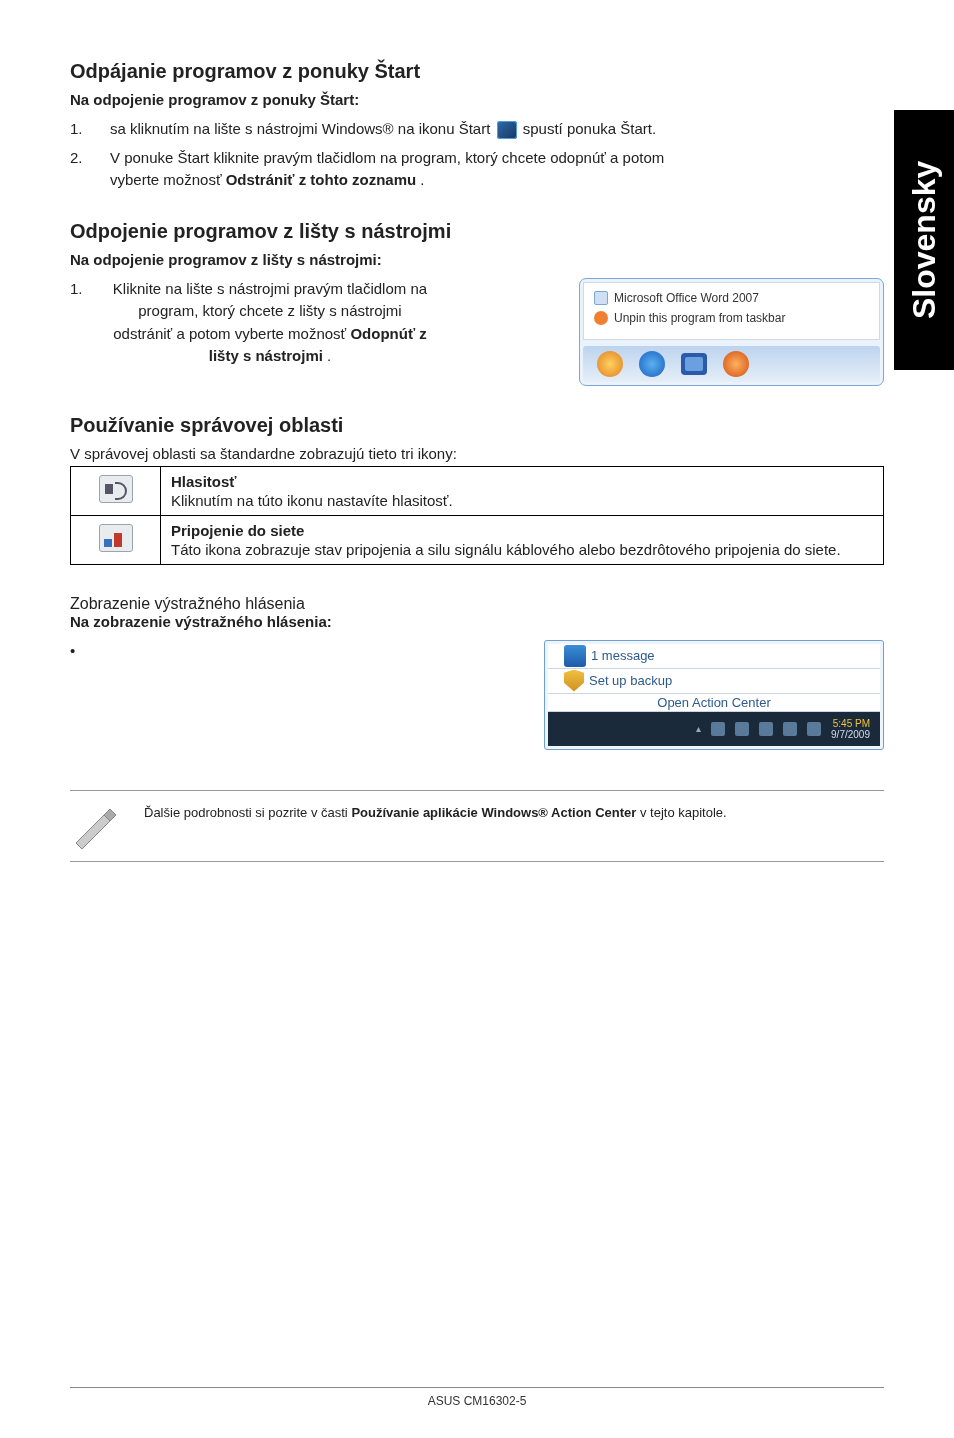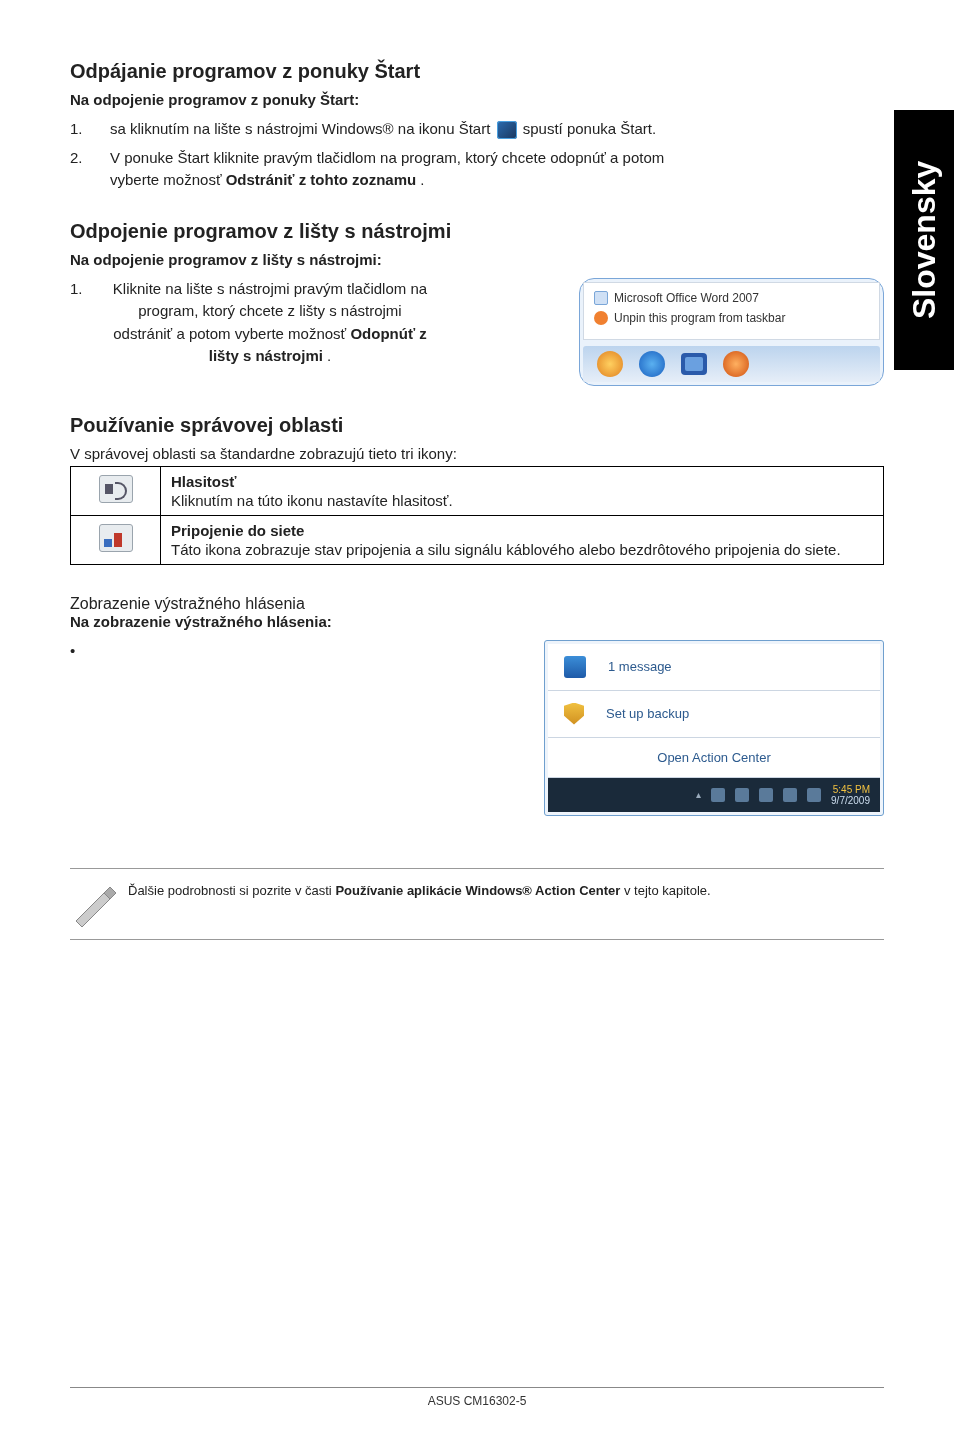--- a/index.html
+++ b/index.html
@@ -64,21 +64,21 @@
   }
   .row2 {
     display: flex;
     gap: 20px;
     align-items: flex-start;
   }
   .win-pin {
     width: 305px;
     border: 1px solid #7aa6d8;
     background: #eaf2fb;
-    border-radius: 15px;
+    border-radius: 7px;
     padding: 3px;
     margin-left: auto;
   }
   .win-pin-inner {
     background: #fff;
     border: 1px solid #d0d9e4;
     padding: 8px 10px;
     font-size: 12px;
     color: #333;
   }
@@ -145,38 +145,38 @@
   .alert-row{display:flex;gap:30px;align-items:flex-start;}
   .alert-win{
     width:340px;
     border:1px solid #6f9fce;
     background:#eef4fb;
     padding:3px;
     border-radius:3px;
     margin-left:auto;
   }
   .alert-body{background:#fff;}
-  .alert-item{padding:12px 16px;border-bottom:1px solid #ccd6e2;display:flex;align-items:center;gap:22px;font-size:13px;color:#2c5a8e;}
+  .alert-item{padding:1px 16px;border-bottom:1px solid #ccd6e2;display:flex;align-items:center;gap:5px;font-size:13px;color:#2c5a8e;}
   .alert-item.center{justify-content:center;color:#2c5a8e;font-size:13px;}
   .flag2{width:22px;height:22px;background:linear-gradient(#3b8ed8,#1e5aa8);border-radius:3px;}
   .shield{width:20px;height:22px;background:linear-gradient(#f0c040,#d09020);clip-path:polygon(50% 0,100% 15%,100% 60%,50% 100%,0 60%,0 15%);}
   .tray2{
     height:34px;background:#1a2a3a;display:flex;align-items:center;justify-content:flex-end;gap:10px;padding:0 10px;color:#9ab;font-size:10px;
   }
   .tri{color:#9ab;font-size:10px;}
   .mini{width:14px;height:14px;background:#5a7a9a;border-radius:2px;}
   .time{color:#cde;font-size:10px;line-height:1.1;text-align:right;}
   .time .t1{color:#f0c040;}
 
   .note-box{
     border-top:1px solid #999;
     border-bottom:1px solid #999;
-    margin-top:52px;
+    margin-top:40px;
     display:flex;
-    gap:12px;
+    gap:28px;
     padding:12px 0;
     align-items:flex-start;
   }
   .pencil{
     width:46px;height:46px;flex-shrink:0;
     position:relative;
   }
   .pencil svg{width:46px;height:46px;}
   .note-text{font-size:13px;line-height:1.5;}
 

